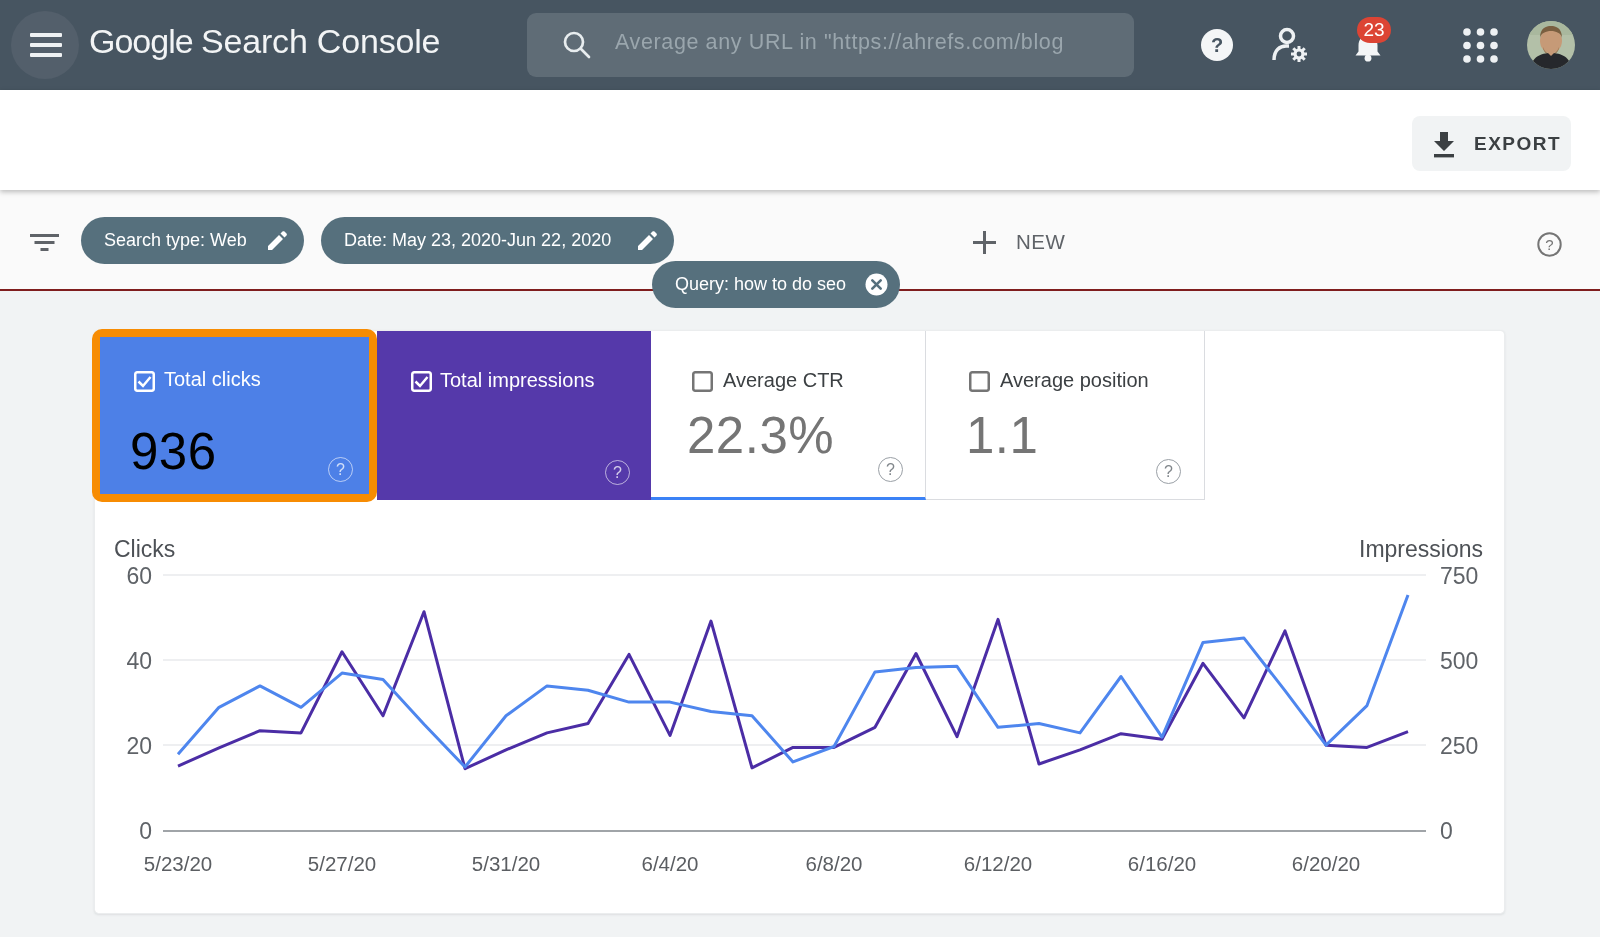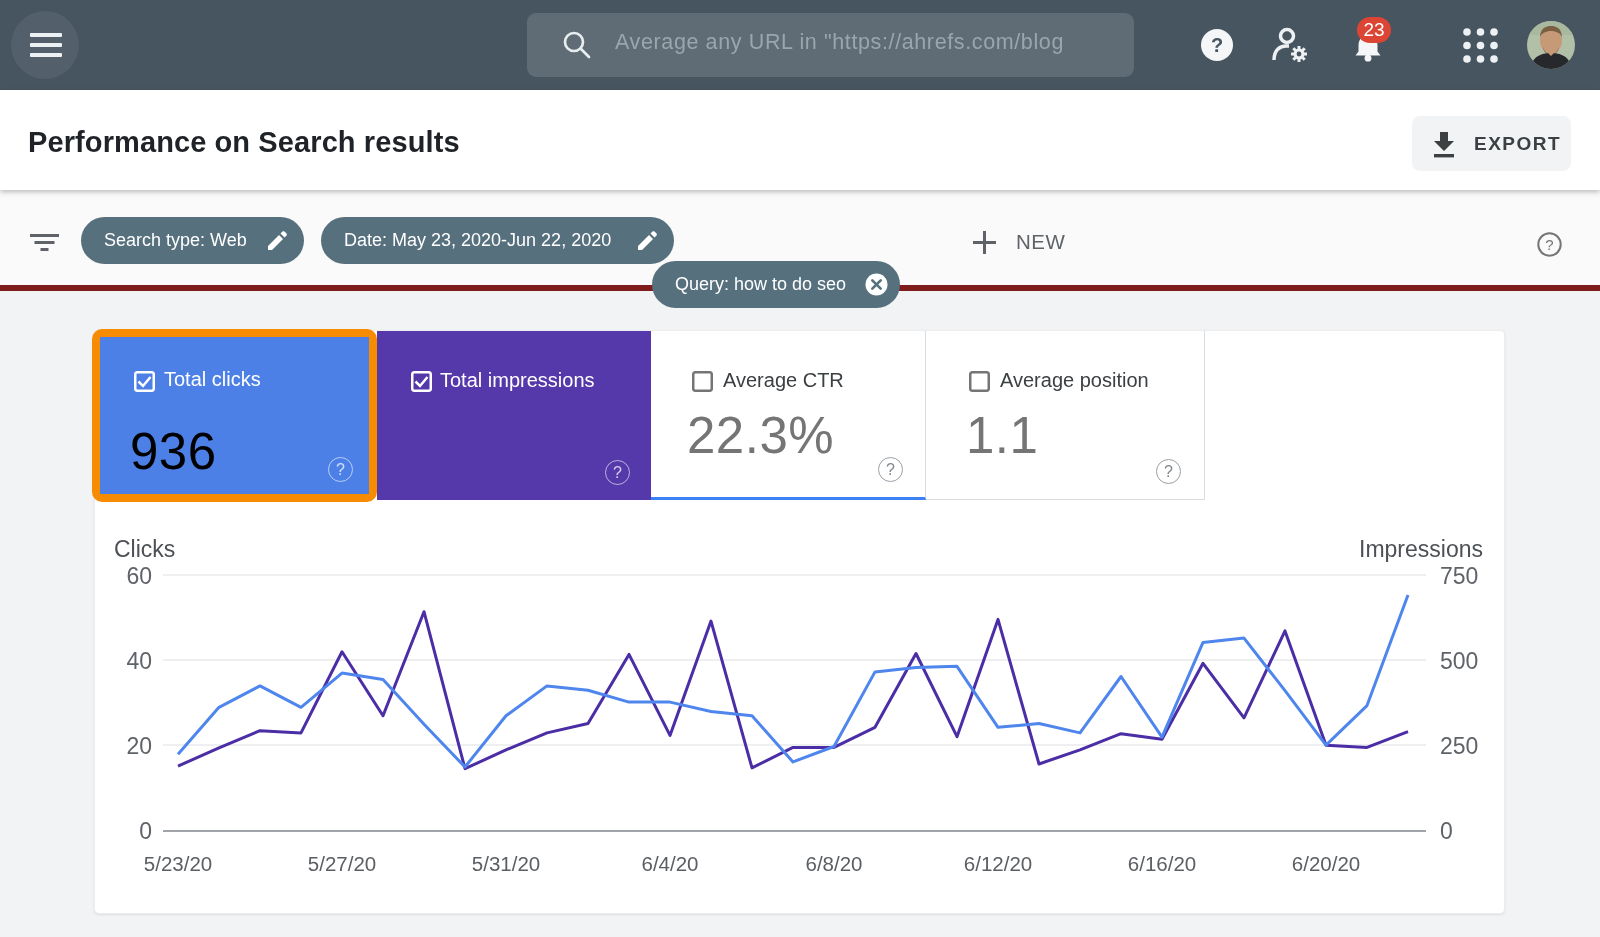--- a/index.html
+++ b/index.html
@@ -13,21 +13,21 @@
 .hamline { position:absolute; left:30px; width:32px; height:4px; background:#eef1f3; border-radius:1px; }
 #brand { position:absolute; left:89px; top:22px; font-size:34px; color:#f2f4f5; letter-spacing:-1.0px; white-space:nowrap; }
 #searchbox { position:absolute; left:527px; top:13px; width:607px; height:64px; background:#5f6c76; border-radius:9px; }
 #searchph { position:absolute; left:88px; top:17px; font-size:21.5px; letter-spacing:0.62px; color:#9aa6ad; white-space:nowrap; overflow:hidden; width:505px; }
 
 #header { position:absolute; left:0; top:90px; width:1600px; height:100px; background:#fff; box-shadow:0 2px 5px rgba(0,0,0,0.25); z-index:5; }
 #ptitle { position:absolute; left:28px; top:36px; font-size:29px; font-weight:bold; color:#1f2328; letter-spacing:0.1px; }
 #exportbtn { position:absolute; left:1412px; top:26px; width:159px; height:55px; background:#f1f3f4; border-radius:8px; }
 #exporttxt { position:absolute; left:62px; top:17px; font-size:19px; font-weight:bold; color:#3c4043; letter-spacing:1.5px; }
 
-#filterbar { position:absolute; left:0; top:190px; width:1600px; height:101px; background:#fafafa; border-bottom:6px solid #7f1d1d; z-index:4; }
+#filterbar { position:absolute; left:0; top:190px; width:1600px; height:101px; background:#fafafa; border-bottom:2px solid #7f1d1d; z-index:4; }
 .pill { position:absolute; top:27px; height:47px; background:#56707d; border-radius:24px; color:#fff; font-size:18px; line-height:47px; white-space:nowrap; }
 #newtxt { position:absolute; left:1016px; top:40px; font-size:20.5px; color:#5f6368; letter-spacing:0.5px; }
 #lastupd { position:absolute; left:1251px; top:39px; font-size:23px; color:#70757a; }
 
 #panel { position:absolute; left:95px; top:331px; width:1409px; height:582px; background:#fff; border-radius:3px; box-shadow:0 1px 3px rgba(60,64,67,0.22); outline:1px solid #ebedee; }
 
 #card-imp { position:absolute; left:282px; top:0; width:274px; height:169px; background:#5539aa; }
 #card-ctr { position:absolute; left:556px; top:0; width:275px; height:169px; background:#fff; border-right:1px solid #dadce0; border-bottom:3px solid #3b82f6; }
 #card-pos { position:absolute; left:831px; top:0; width:279px; height:169px; background:#fff; border-right:1px solid #dadce0; border-bottom:1px solid #dadce0; }
 #orangeframe { position:absolute; left:-3px; top:-2px; width:285px; height:173px; background:#f78c03; border-radius:10px; }
@@ -38,20 +38,21 @@
 .qmark { position:absolute; width:25px; height:25px; border-radius:50%; font-size:16px; text-align:center; line-height:24px; }
 </style>
 </head>
 <body>
 
 <div id="topbar">
   <div id="hamcircle"></div>
   <div class="hamline" style="top:33px"></div>
   <div class="hamline" style="top:43px"></div>
   <div class="hamline" style="top:53px"></div>
+  <div id="brand">Google <span style="letter-spacing:-0.2px;">Search Console</span></div>
   <div id="searchbox">
     <svg class="abs" style="left:34px;top:16px" width="32" height="32" viewBox="0 0 32 32">
       <circle cx="13" cy="13" r="9" fill="none" stroke="#e8edef" stroke-width="2.7"></circle>
       <line x1="19.8" y1="19.8" x2="28" y2="28" stroke="#e8edef" stroke-width="2.7" stroke-linecap="round"></line>
     </svg>
     <div id="searchph">Average any URL in "https://ahrefs.com/blog</div>
   </div>
 
   <svg class="abs" style="left:1200px;top:28px" width="34" height="34" viewBox="0 0 34 34">
     <circle cx="17" cy="17" r="16" fill="#f4f6f7"></circle>
@@ -106,21 +107,20 @@
       <ellipse cx="24" cy="20" rx="11" ry="12" fill="#c69a77"></ellipse>
       <path d="M13 17 C13 7 19 5 24 5 C29 5 35 7 35 17 C34 12 29 10 24 10 C19 10 14 12 13 17 Z" fill="#7a5f40"></path>
       <path d="M16 26 C18 32 22 33 24 33 C26 33 30 32 32 26 C32 30 29 34 24 34 C19 34 16 30 16 26 Z" fill="#99744f"></path>
       <path d="M4 48 C4 36 14 32 24 32 C34 32 44 36 44 48 Z" fill="#26282c"></path>
       <path d="M20 31 L24 35 L28 31 L28 29 L20 29 Z" fill="#c69a77"></path>
     </g>
   </svg>
 </div>
 
 <div id="header">
-  <div id="ptitle">Performance on Search results</div>
   <div id="exportbtn">
     <svg class="abs" style="left:19px;top:14px" width="26" height="28" viewBox="0 0 26 28">
       <path d="M9 2 L17 2 L17 11 L23 11 L13 21 L3 11 L9 11 Z" fill="#3c4043"></path>
       <rect x="3" y="24" width="20" height="3.4" fill="#3c4043"></rect>
     </svg>
     <div id="exporttxt">EXPORT</div>
   </div>
 </div>
 
 <div id="filterbar">

